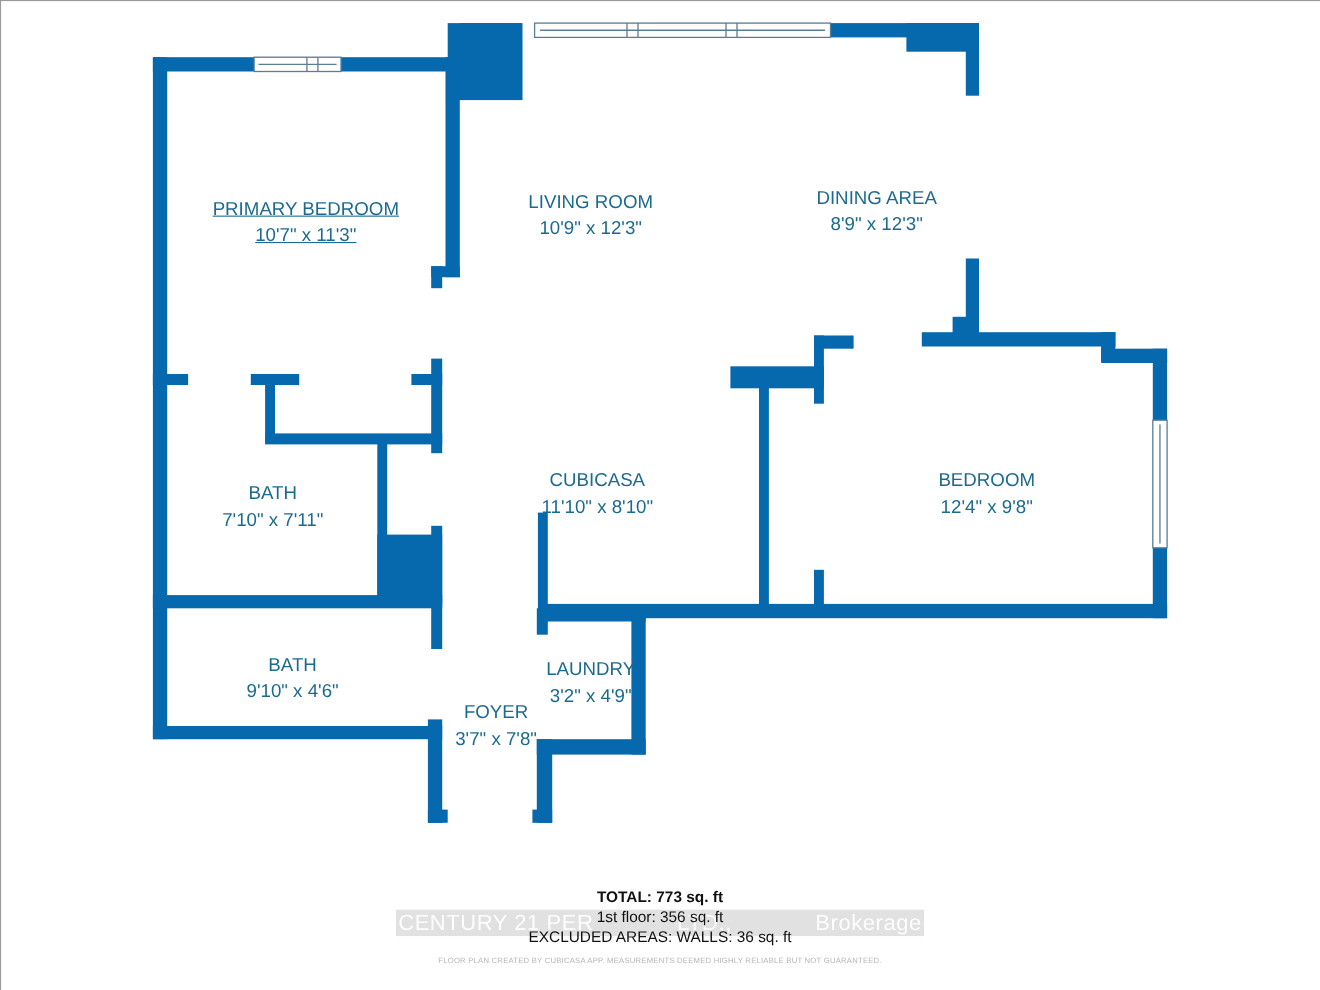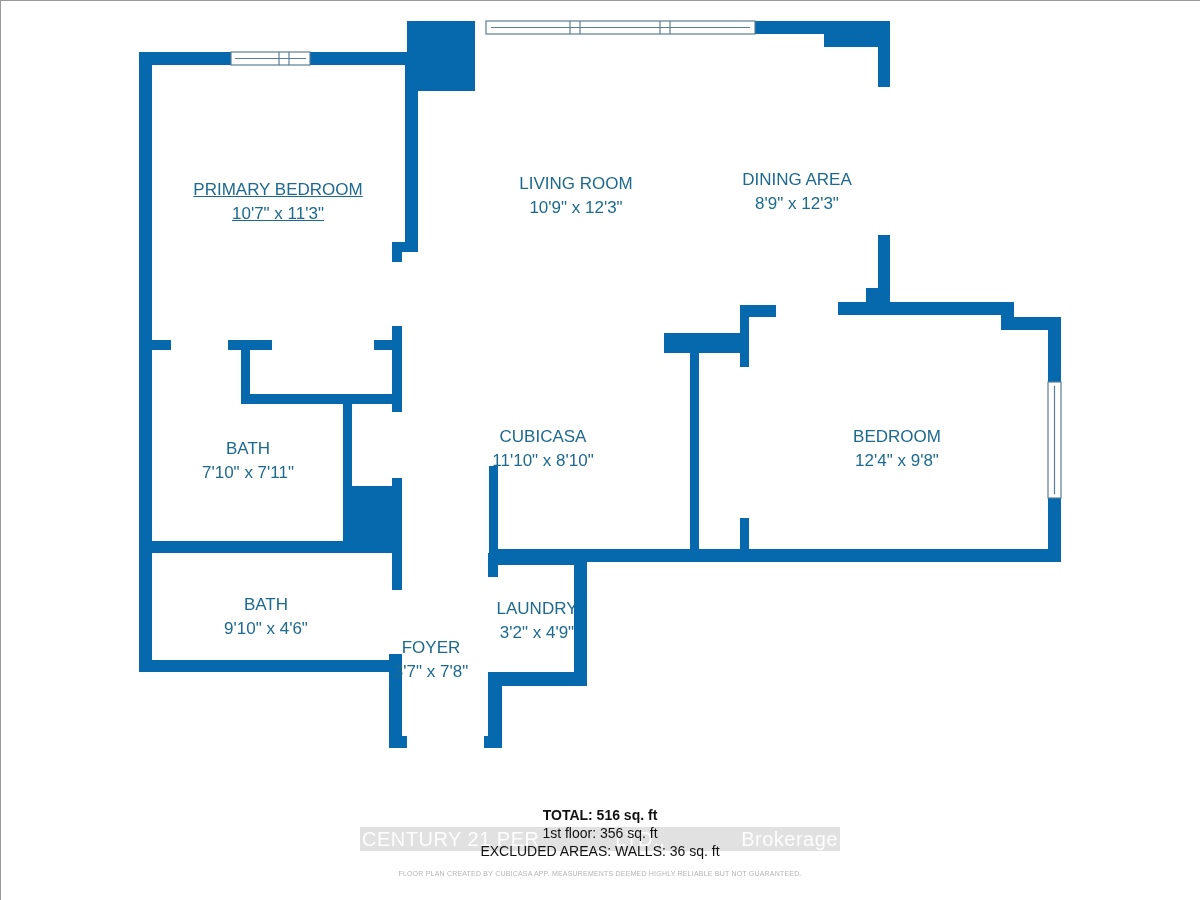--- a/index.html
+++ b/index.html
@@ -125,21 +125,21 @@
 
     <rect class="win-frame" x="1048" y="382" width="13" height="116"></rect>
     <line class="win-line" x1="1054.5" y1="386" x2="1054.5" y2="494"></line>
   </g>
 </svg>
 
 <div class="room-label" style="left:278px; top:178px;text-decoration:underline;">
   <span class="name">PRIMARY BEDROOM</span>
   <span class="dims">10'7" x 11'3"</span>
 </div>
-<div class="room-label" style="left:537px; top:172px;margin-left:39px;">
+<div class="room-label" style="left:537px; top:172px;">
   <span class="name">LIVING ROOM</span>
   <span class="dims">10'9" x 12'3"</span>
 </div>
 <div class="room-label" style="left:797px; top:168px;">
   <span class="name">DINING AREA</span>
   <span class="dims">8'9" x 12'3"</span>
 </div>
 <div class="room-label" style="left:248px; top:437px;">
   <span class="name">BATH</span>
   <span class="dims">7'10" x 7'11"</span>
@@ -153,28 +153,28 @@
   <span class="dims">12'4" x 9'8"</span>
 </div>
 <div class="room-label" style="left:266px; top:593px;">
   <span class="name">BATH</span>
   <span class="dims">9'10" x 4'6"</span>
 </div>
 <div class="room-label" style="left:537px; top:597px;text-align:center;">
   <span class="name">LAUNDRY</span>
   <span class="dims">3'2" x 4'9"</span>
 </div>
-<div class="room-label" style="left:431px; top:636px;">
+<div class="room-label" style="left:451px; top:636px;">
   <span class="name">FOYER</span>
   <span class="dims">3'7" x 7'8"</span>
 </div>
 
 <div class="watermark">
   <span>CENTURY 21 PER</span>
   <span>LTD.,</span>
   <span>Brokerage</span>
 </div>
 
-<div class="summary summary-total">TOTAL: 516 sq. ft</div>
+<div class="summary summary-total">TOTAL: 773 sq. ft</div>
 <div class="summary summary-floor">1st floor: 356 sq. ft</div>
 <div class="summary summary-excluded">EXCLUDED AREAS: WALLS: 36 sq. ft</div>
 
 <div class="disclaimer">FLOOR PLAN CREATED BY CUBICASA APP. MEASUREMENTS DEEMED HIGHLY RELIABLE BUT NOT GUARANTEED.</div>
 
 </body></html>

